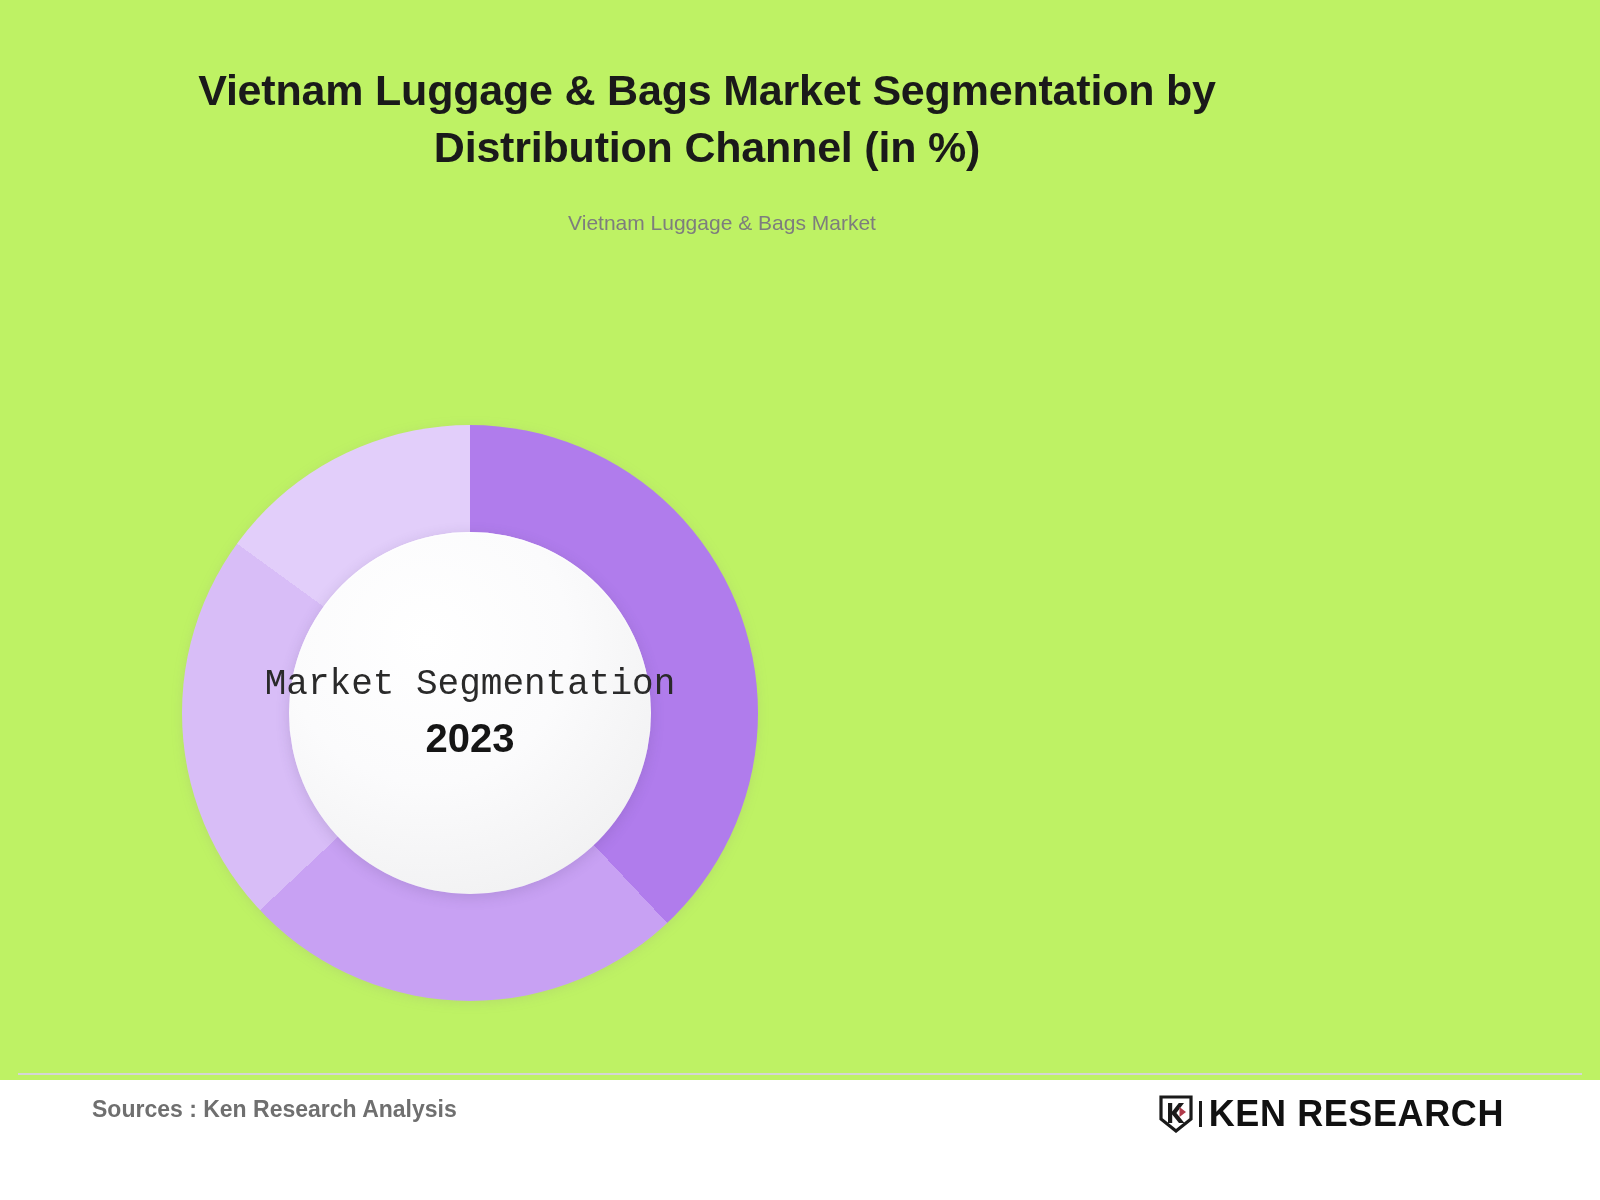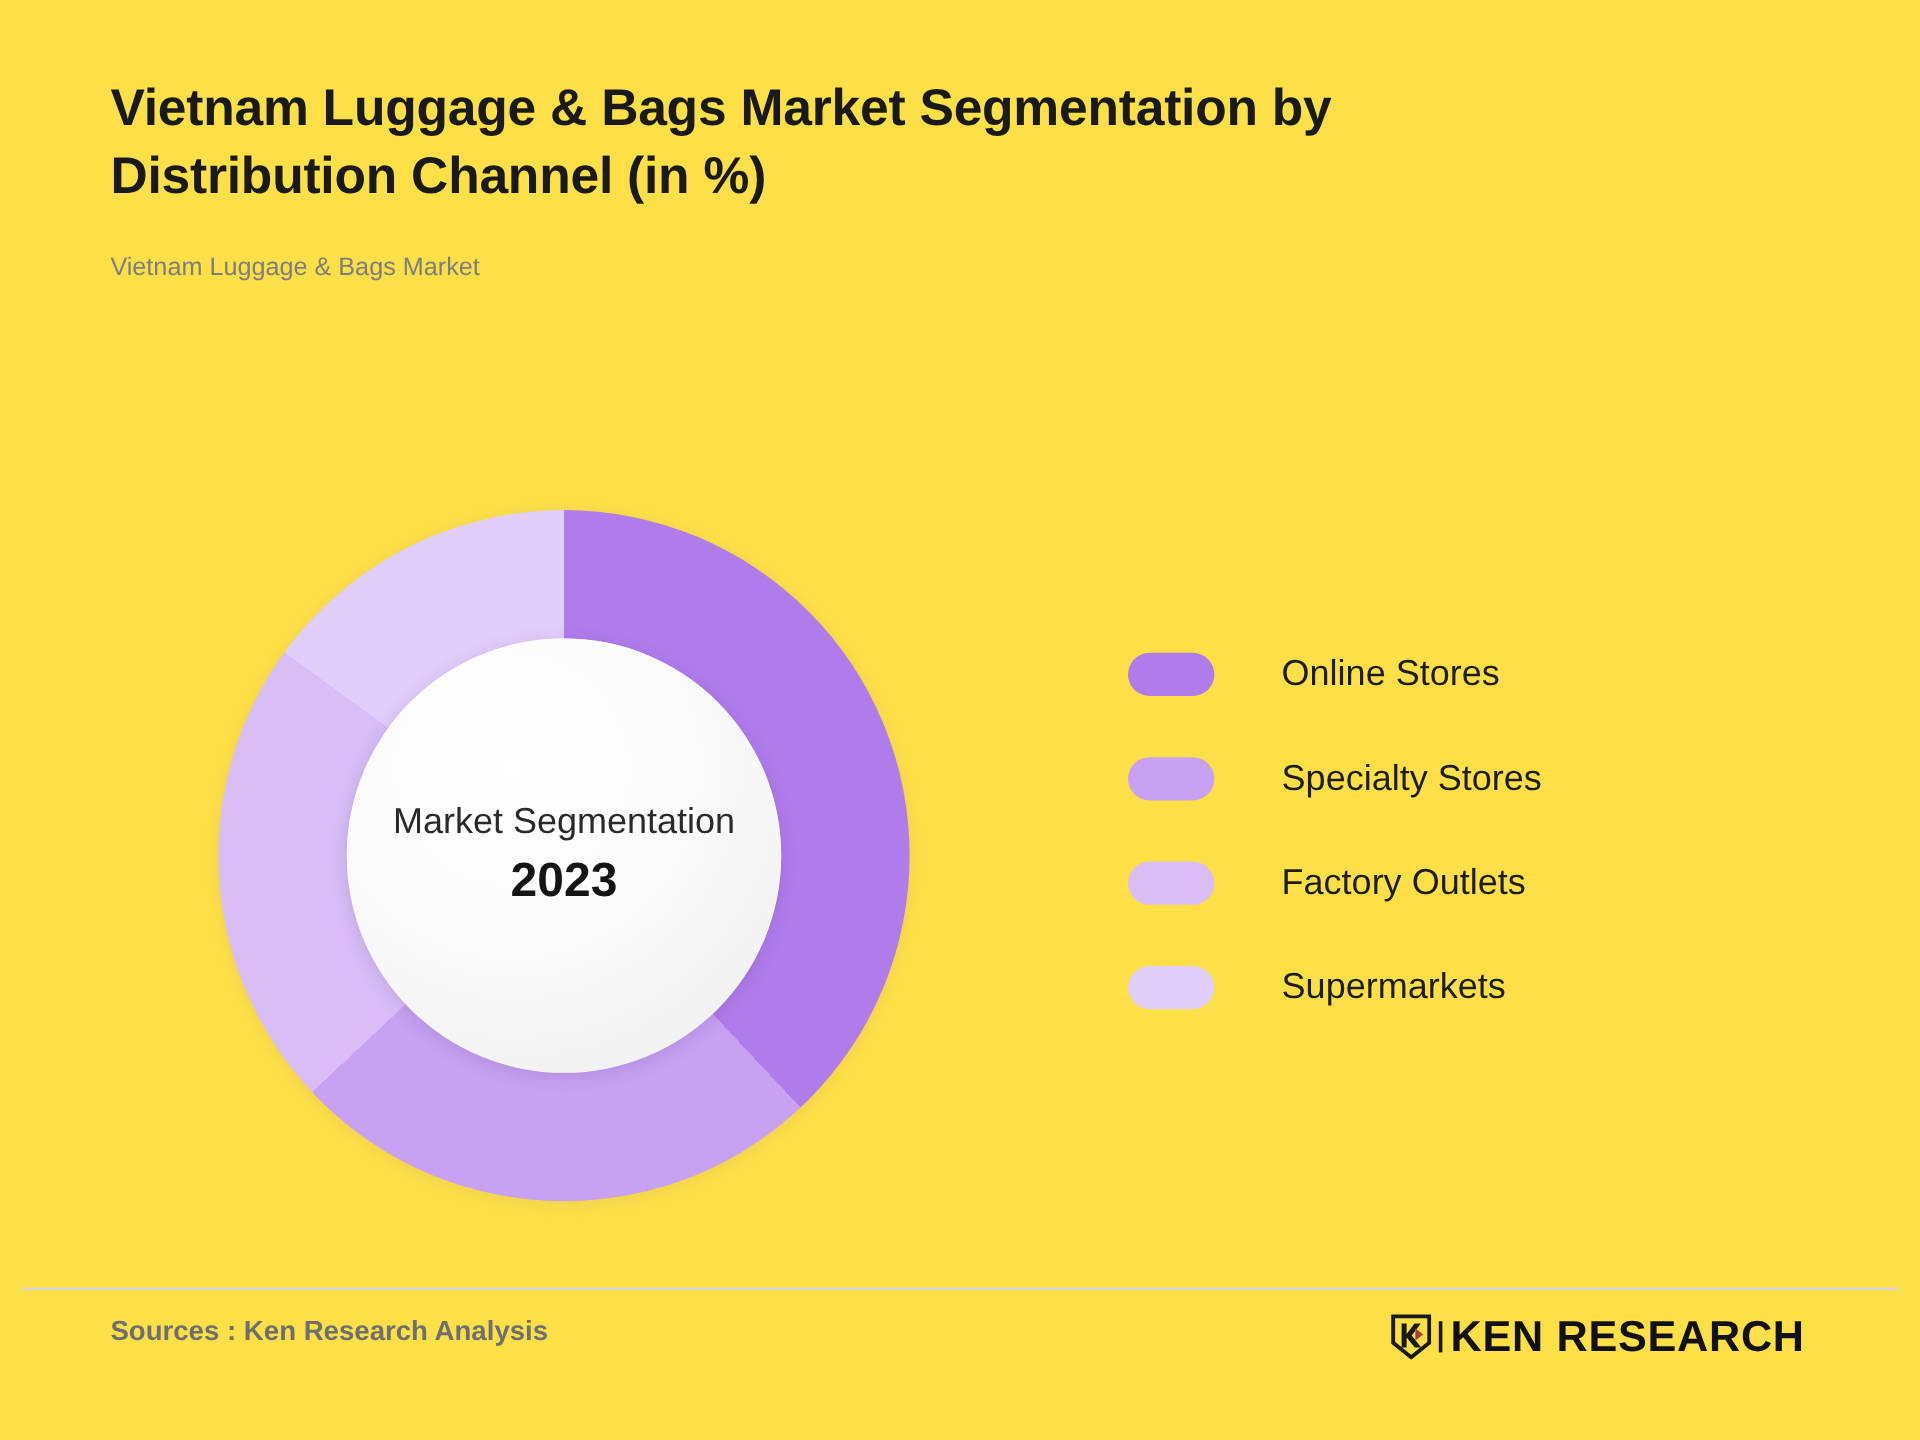--- a/index.html
+++ b/index.html
@@ -8,22 +8,23 @@
     width: 1600px;
     height: 1200px;
     background: #ffffff;
     font-family: "Liberation Sans", sans-serif;
     overflow: hidden;
   }
 
   .slide {
     position: relative;
     width: 1600px;
-    height: 1200px;
-    background: #fde047;
+    height: 1080px;
+    background: #bef264;
+    text-align: center;
   }
 
   
   .header {
     position: absolute;
     left: 92px;
     top: 62px;
     width: 1260px;
   }
 
@@ -81,24 +82,25 @@
     background: radial-gradient(circle at 38% 30%, #ffffff 0%, #fbfbfc 42%, #ececed 100%);
     box-shadow: 0 3px 14px rgba(80, 60, 110, 0.18),
                 inset 0 1px 2px rgba(255, 255, 255, 0.9);
     display: flex;
     flex-direction: column;
     align-items: center;
     justify-content: center;
   }
 
   .hole-label {
-    font-size: 30px;
+    font-size: 36px;
     color: #2a2a2a;
     line-height: 1.2;
     white-space: nowrap;
+    font-family: Liberation Mono, monospace;
   }
 
   .hole-year {
     font-size: 40px;
     font-weight: bold;
     color: #151515;
     line-height: 1.25;
     margin-top: 6px;
   }
 
@@ -194,38 +196,20 @@
   <div class="chart-area">
 
     <div class="donut-wrap">
       <div class="donut" id="donut-ring" style="background: conic-gradient(rgb(176, 124, 236) 0deg, rgb(176, 124, 236) 136.8deg, rgb(200, 161, 243) 136.8deg, rgb(200, 161, 243) 226.8deg, rgb(216, 189, 247) 226.8deg, rgb(216, 189, 247) 306deg, rgb(226, 206, 250) 306deg, rgb(226, 206, 250) 360deg); filter: drop-shadow(rgba(120, 90, 160, 0.12) 0px 2px 6px);"></div>
       <div class="donut-hole">
         <div class="hole-label">Market Segmentation</div>
         <div class="hole-year">2023</div>
       </div>
     </div>
 
-    <div class="legend" id="legend">
-        <div class="legend-item">
-          <span class="legend-swatch" style="background: rgb(176, 124, 236);"></span>
-          <span class="legend-label">Online Stores</span>
-        </div>
-        <div class="legend-item">
-          <span class="legend-swatch" style="background: rgb(200, 161, 243);"></span>
-          <span class="legend-label">Specialty Stores</span>
-        </div>
-        <div class="legend-item">
-          <span class="legend-swatch" style="background: rgb(216, 189, 247);"></span>
-          <span class="legend-label">Factory Outlets</span>
-        </div>
-        <div class="legend-item">
-          <span class="legend-swatch" style="background: rgb(226, 206, 250);"></span>
-          <span class="legend-label">Supermarkets</span>
-        </div>
-      </div>
 
   </div>
 
   <div class="footer-rule"></div>
 
   <div class="footer-source">Sources : Ken Research Analysis</div>
 
   <div class="brand">
     <svg class="brand-mark" viewBox="0 0 34 38">
       <path d="M2 2 H32 V24 L17 36 L2 24 Z" fill="none" stroke="#1a1a1a" stroke-width="3.2"></path>

